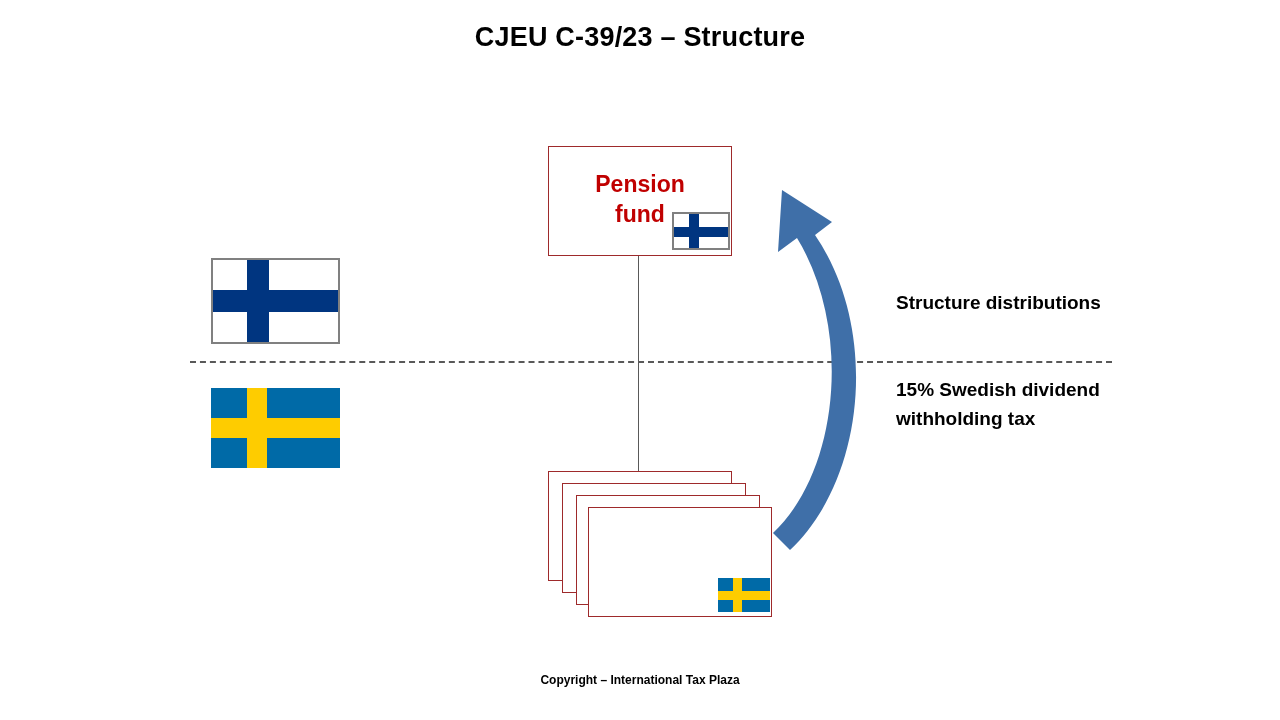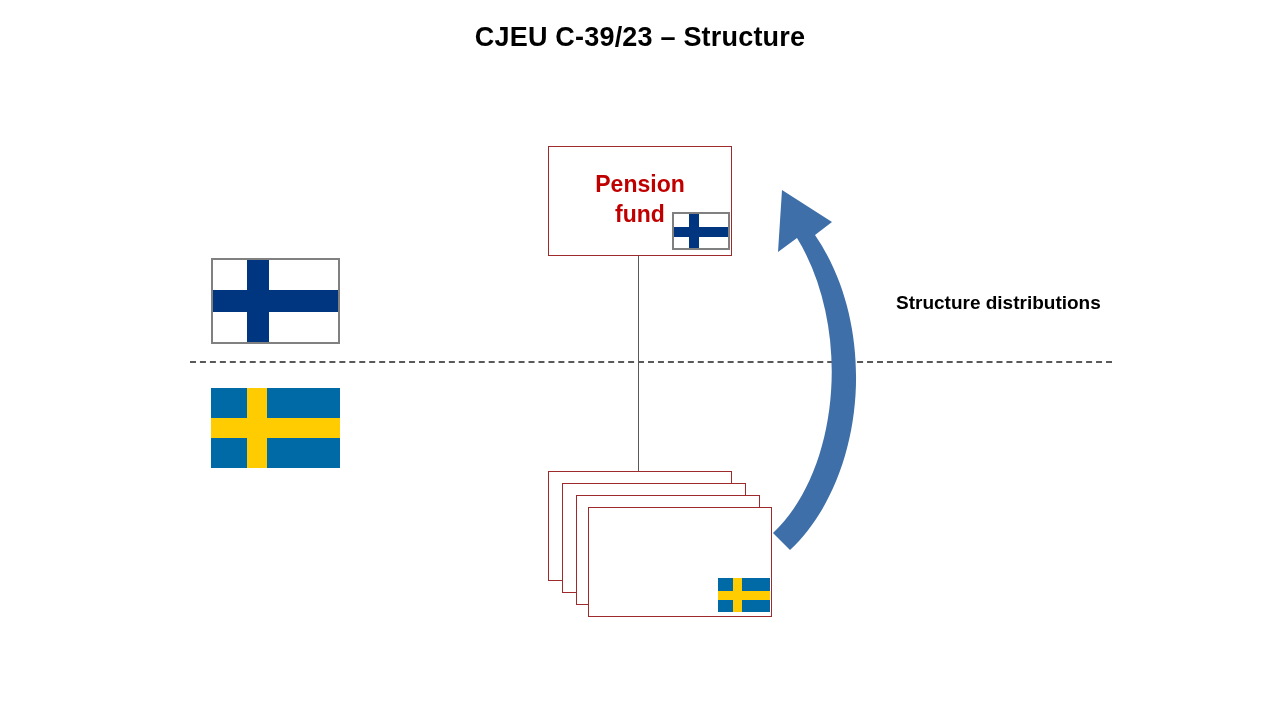--- a/index.html
+++ b/index.html
@@ -228,15 +228,17 @@
              C 95 300, 110 150, 45 55
              L 62 42
              L 12 10
              L 8 72
              L 27 58
              C 82 148, 70 290, 3 353
              Z" fill="#3f6fa8" stroke="#2f5party" stroke-width="0"></path>
   </svg>
 
   <div class="annotation" id="annot-dividend">Structure distributions</div>
-
+  <div class="annotation" id="annot-wht">15% Swedish dividend withholding tax</div>
+
+  <div class="footer">Copyright – International Tax Plaza</div>
 
 </div>
 
 </body></html>

